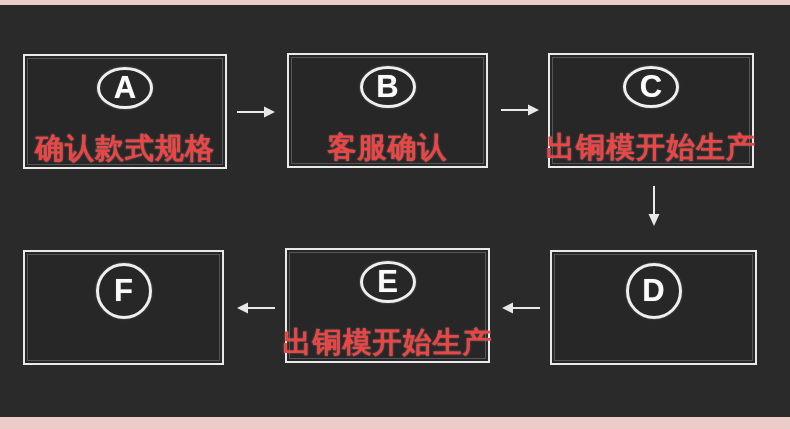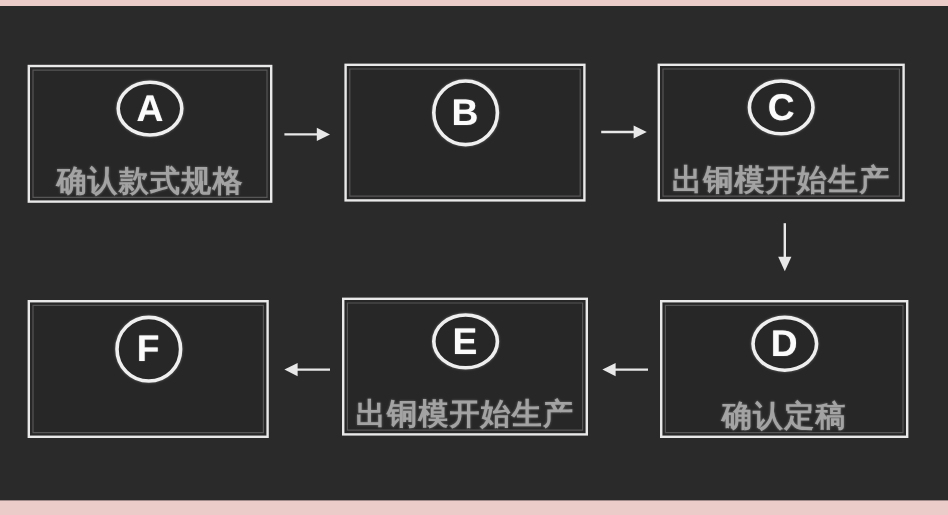--- a/index.html
+++ b/index.html
@@ -21,21 +21,21 @@
   }
   .circle{
     width:50px;height:50px;border:3px solid #efefef;border-radius:50%;
     display:flex;align-items:center;justify-content:center;
     color:#fbfbfb;font-size:31px;font-weight:bold;
     box-shadow:0 0 2px rgba(255,255,255,0.35);
     text-shadow:0 0 1px rgba(255,255,255,0.5);
   }
   .label{
     margin-top:20px;
-    color:#a3a3a3;font-size:25px;font-weight:bold;letter-spacing:1px;
+    color:#ef4444;font-size:29px;font-weight:bold;letter-spacing:1px;
     white-space:nowrap;
     text-shadow:0 0 2px rgba(255,255,255,0.35);
   }
   svg.arrow{position:absolute;overflow:visible;}
   svg.arrow line{stroke:#e8e8e8;stroke-width:2;}
   svg.arrow polygon{fill:#e8e8e8;}
 </style>
 </head>
 <body>
 
@@ -48,34 +48,34 @@
     <div class="circle">
       <span>A</span>
     </div>
     <div class="label">确认款式规格</div>
   </div>
 
   <div class="node" style="left:287px;top:53px;width:201px;">
     <div class="circle">
       <span>B</span>
     </div>
+    <div class="label">客服确认</div>
   </div>
 
   <div class="node" style="left:548px;top:53px;width:206px;">
     <div class="circle">
       <span>C</span>
     </div>
     <div class="label">出铜模开始生产</div>
   </div>
 
   <div class="node" style="left:550px;top:250px;width:207px;">
     <div class="circle">
       <span>D</span>
     </div>
-    <div class="label">确认定稿</div>
   </div>
 
   <div class="node" style="left:285px;top:248px;width:205px;">
     <div class="circle">
       <span>E</span>
     </div>
     <div class="label">出铜模开始生产</div>
   </div>
 
   <div class="node" style="left:23px;top:250px;width:201px;">

